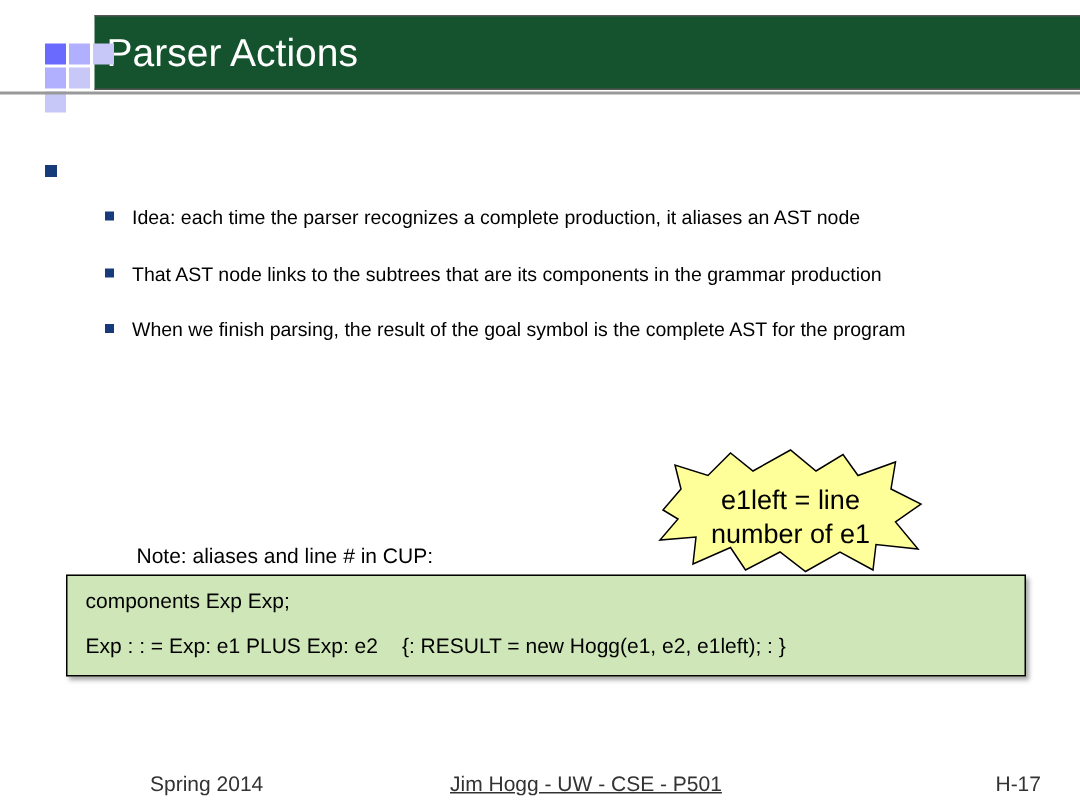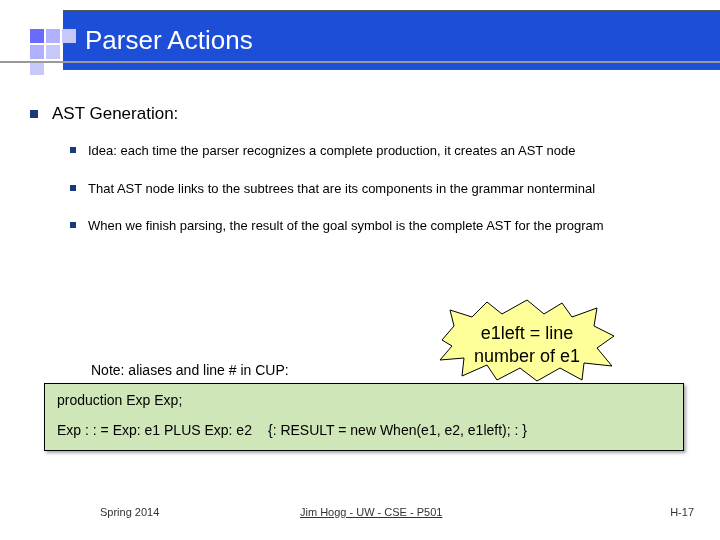--- a/index.html
+++ b/index.html
@@ -9,25 +9,25 @@
     background: #fff;
     font-family: Verdana, Geneva, sans-serif;
     position: relative;
     overflow: hidden;
   }
   .title-bar {
     position: absolute;
     left: 63px;
     top: 10px;
     right: 0;
-    height: 60px;
-    background: #1d4ed8;
+    height: 50px;
+    background: #14532d;
     display: flex;
     align-items: center;
-    padding-left: 22px;
+    padding-left: 8px;
     border-top: 1px solid #555;
     border-bottom: 1px solid #555;
   }
   .title-text {
     color: #fff;
     font-size: 26px;
     font-family: Arial, sans-serif;
   }
   .logo {
     position: absolute;
@@ -102,22 +102,22 @@
     background: #cfe6b8;
     box-shadow: 2px 2px 3px rgba(0,0,0,0.35);
     padding: 8px 12px 12px;
     font-size: 14px;
     font-family: Verdana, Geneva, sans-serif;
   }
   .codebox .line1 { margin-bottom: 14px; }
   .codebox .line2 { display: flex; gap: 16px; }
   .footer {
     position: absolute;
-    bottom: 22px;
-    font-size: 11px;
+    bottom: 10px;
+    font-size: 14px;
     color: #333;
   }
   .footer.left { left: 100px; }
   .footer.center { left: 300px; text-decoration: underline; }
   .footer.right { right: 26px; }
 </style>
 </head>
 <body>
 
 <div class="title-bar">
@@ -129,30 +129,29 @@
     <div class="sq s3"></div>
   <div class="sq s4"></div>
     <div class="sq s5"></div>
     <div class="sq s6"></div>
 </div>
 <div class="underline"></div>
 
 <div class="content">
   <div class="bullet-row">
     <div class="bullet-sq"></div>
-    <div class="lvl1">AST Generation:</div>
   </div>
   <div class="subbullets">
     <div class="bullet-row">
       <div class="bullet-sq small"></div>
-      <div class="lvl2">Idea: each time the parser recognizes a complete production, it creates an AST node</div>
+      <div class="lvl2">Idea: each time the parser recognizes a complete production, it aliases an AST node</div>
     </div>
     <div class="bullet-row">
       <div class="bullet-sq small"></div>
-      <div class="lvl2">That AST node links to the subtrees that are its components in the grammar nonterminal</div>
+      <div class="lvl2">That AST node links to the subtrees that are its components in the grammar production</div>
     </div>
     <div class="bullet-row">
       <div class="bullet-sq small"></div>
       <div class="lvl2">When we finish parsing, the result of the goal symbol is the complete AST for the program</div>
     </div>
   </div>
 </div>
 
 <div class="note">Note: aliases and line # in CUP:</div>
 
@@ -160,22 +159,22 @@
   <svg viewBox="0 0 190 85">
     <polygon points="10,42 22,28 18,12 40,19 55,4 70,16 95,2 112,16 130,5 140,19 165,10 162,28 182,38 165,50 180,68 152,65 150,82 128,70 105,83 88,70 65,82 55,67 30,78 32,60 8,62 20,48" fill="#ffff99" stroke="#000" stroke-width="1"></polygon>
   </svg>
   <div class="burst-text">
     <span>e1left = line</span><br>
     <span>number of e1</span>
   </div>
 </div>
 
 <div class="codebox">
-  <div class="line1">production Exp Exp;</div>
+  <div class="line1">components Exp Exp;</div>
   <div class="line2">
     <span>Exp : : = Exp: e1 PLUS Exp: e2</span>
-    <span>{: RESULT = new When(e1, e2, e1left); : }</span>
+    <span>{: RESULT = new Hogg(e1, e2, e1left); : }</span>
   </div>
 </div>
 
 <div class="footer left">Spring 2014</div>
 <div class="footer center">Jim Hogg - UW - CSE - P501</div>
 <div class="footer right">H-17</div>
 
 </body></html>

